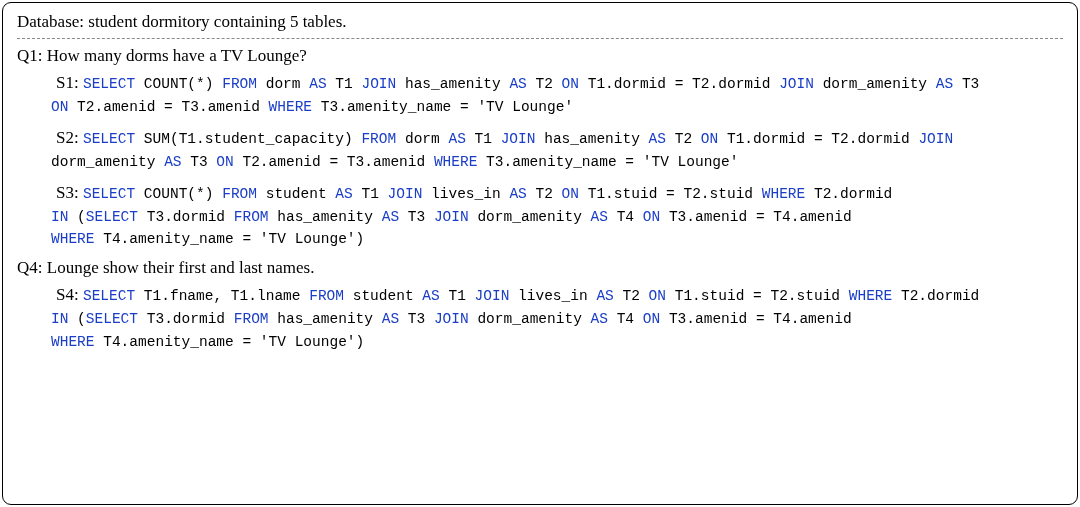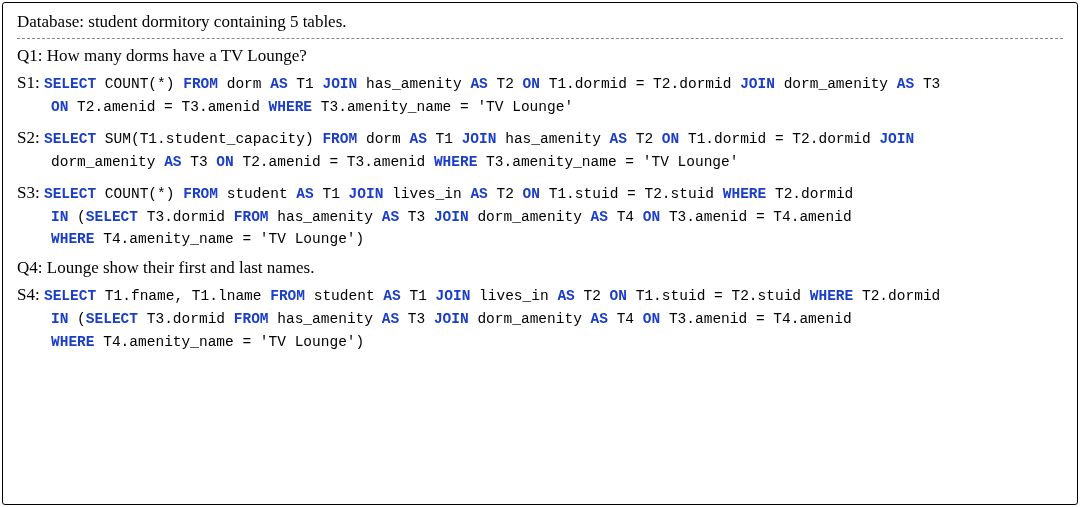--- a/index.html
+++ b/index.html
@@ -12,21 +12,21 @@
     font-size: 17px;
     color: #000000;
     overflow: hidden;
   }
   .frame {
     box-sizing: border-box;
     width: 1076px;
     height: 503px;
     margin: 2px;
     border: 1px solid #000;
-    border-radius: 3px;
+    border-radius: 9px;
     padding: 8px 14px 6px 14px;
     position: relative;
   }
   .header-line {
     margin: 0 0 3px 0;
     line-height: 1.35;
   }
   .divider {
     border: none;
     border-top: 1.5px dashed #888;
@@ -43,27 +43,28 @@
     font-family: "Courier New", Courier, monospace;
     font-size: 14.5px;
     line-height: 1.55;
     white-space: pre-wrap;
     margin: 0 0 2px 0;
   }
   .sql .cont {
     display: block;
     padding-left: 34px;
   }
-  .kw { color: #1a3ec7; font-weight: bold; text-align: center; }   
+  .kw { color: #1a3ec7; font-weight: normal; text-align: center; }   
   .fn { color: #000000; font-weight: normal; margin-top: 33px; }      
   .label {
     font-family: "Times New Roman", Times, serif;
     font-size: 17px;
     color: #000;
     font-weight: normal;
+    margin-left: 39px;
   }
 </style>
 </head>
 <body>
 
 <div class="frame">
   <p class="header-line">Database: student dormitory containing 5 tables.</p>
   <hr class="divider">
   <div id="qa-container">
       <div class="qa-block">

